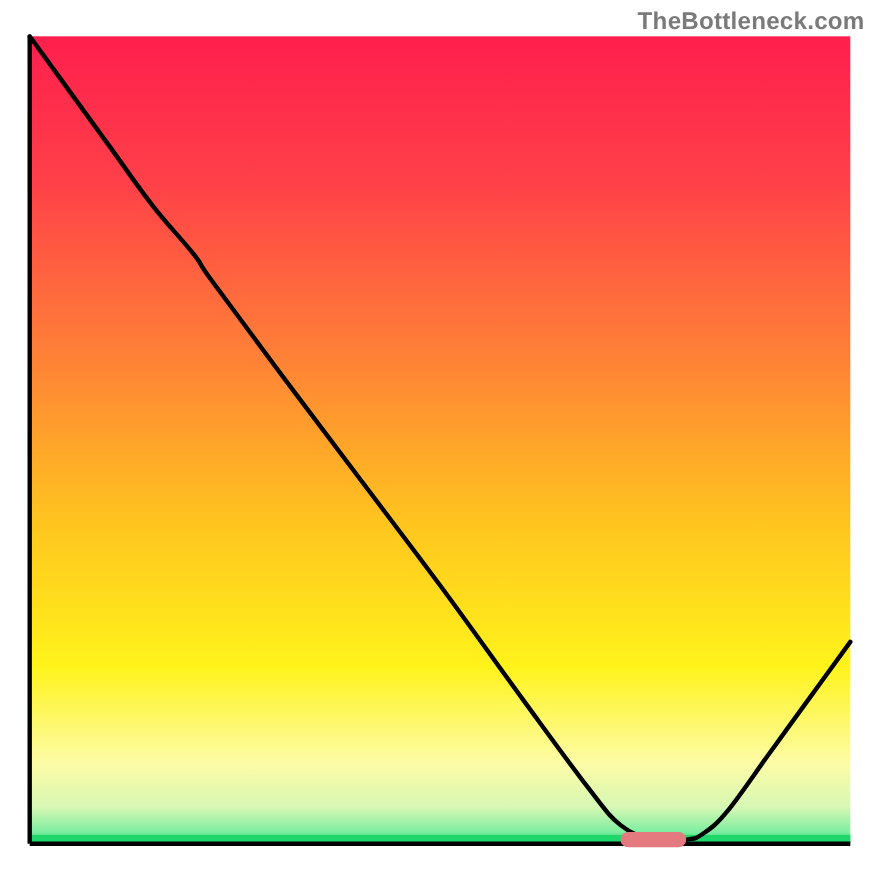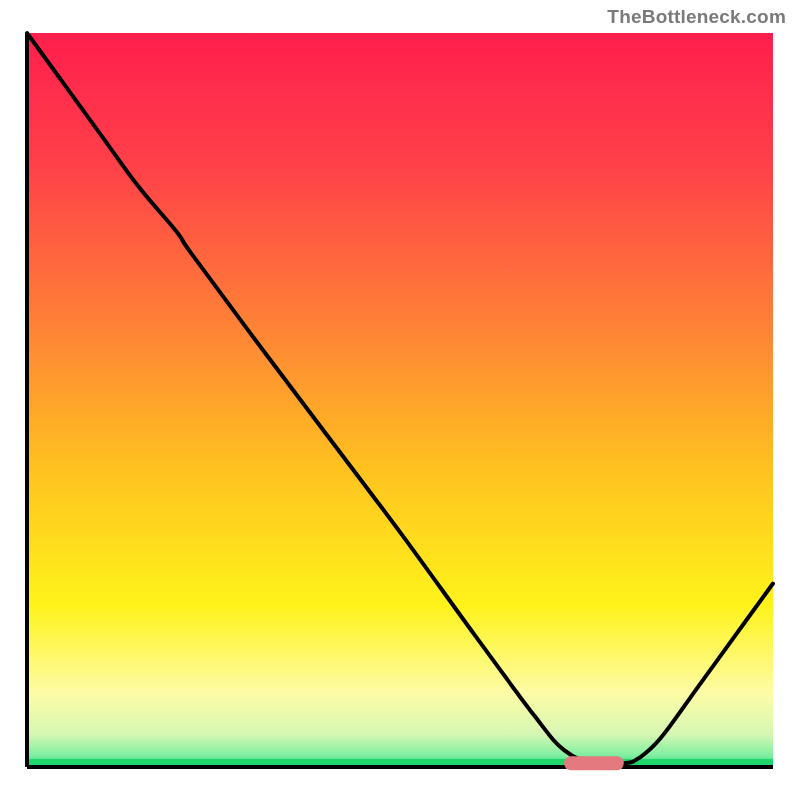--- a/index.html
+++ b/index.html
@@ -13,21 +13,21 @@
   }
   .container {
     position: relative;
     width: 800px;
     height: 800px;
   }
   .watermark {
     position: absolute;
     top: 6px;
     right: 14px;
-    font-size: 19px;
+    font-size: 22px;
     font-weight: 600;
     color: #7a7a7a;
     letter-spacing: 0.2px;
     user-select: none;
   }
   svg.plot {
     position: absolute;
     top: 0;
     left: 0;
   }

